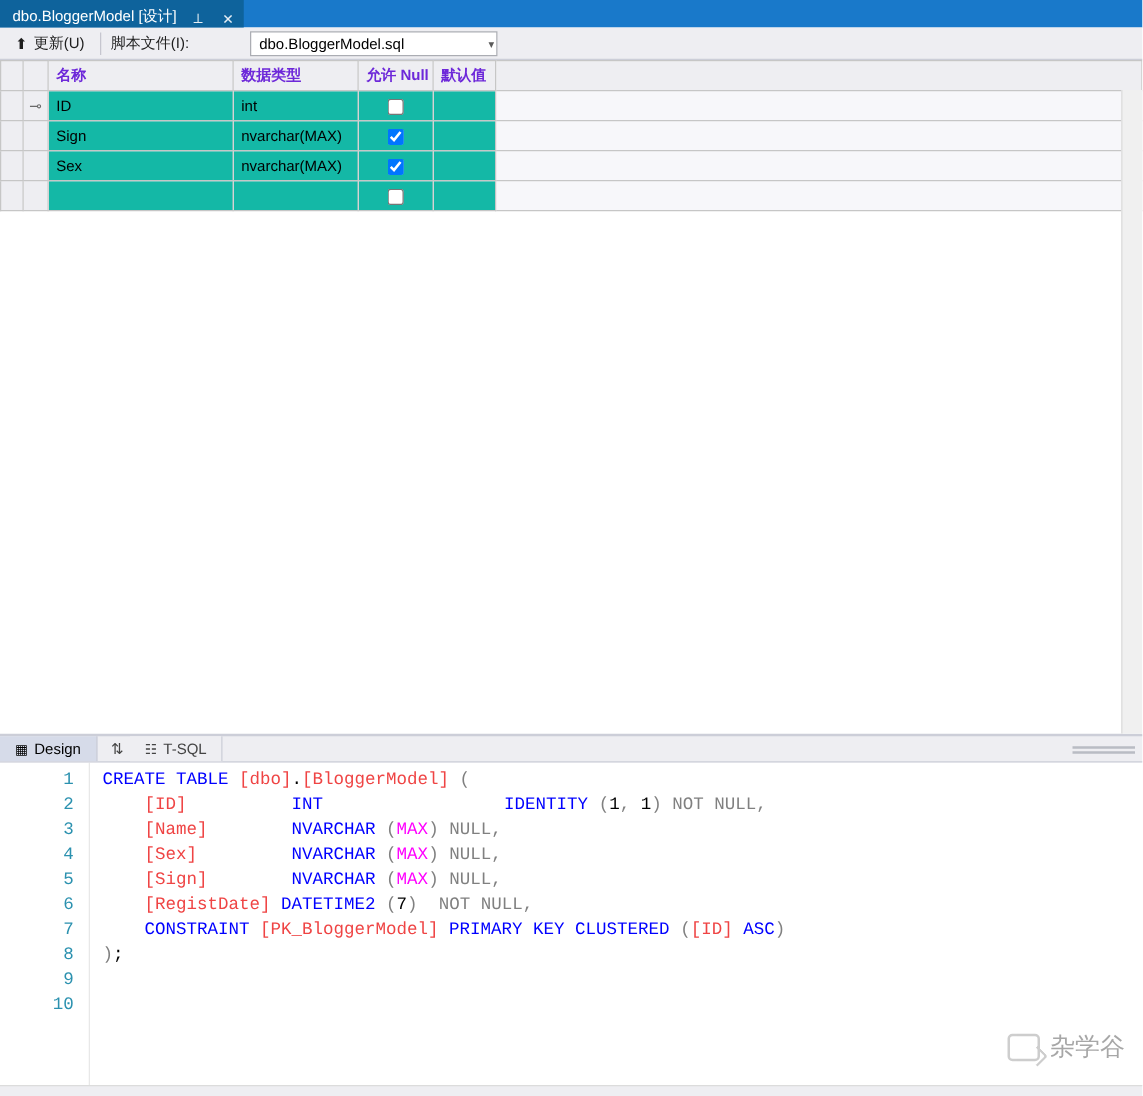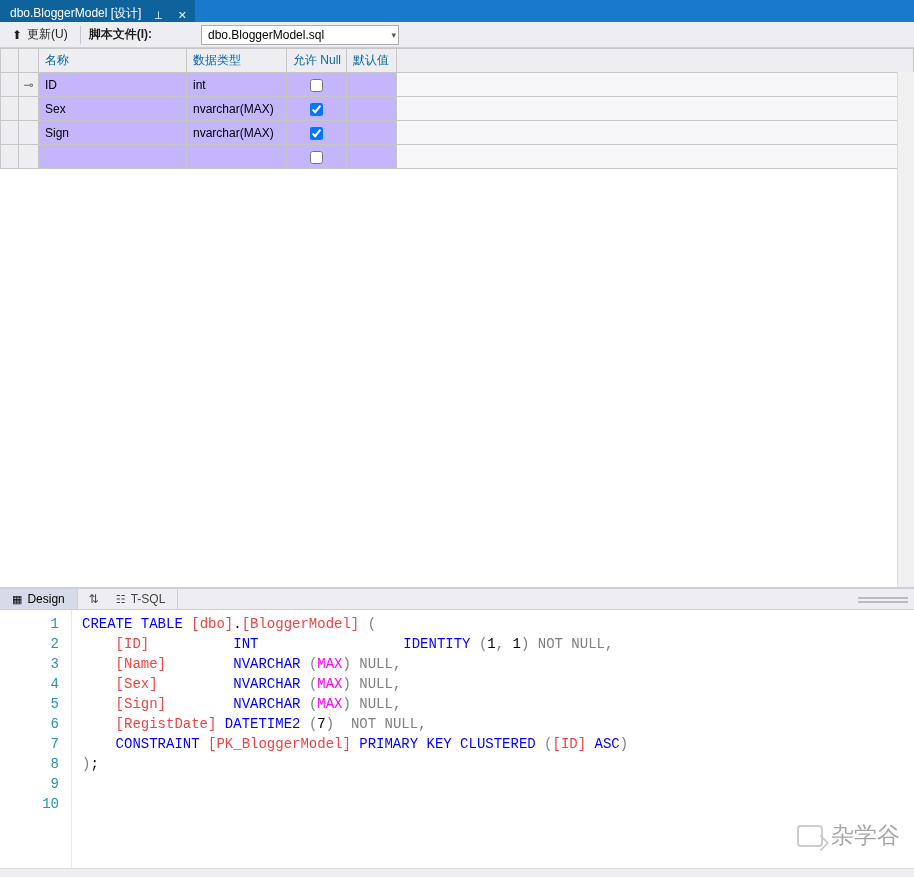--- a/index.html
+++ b/index.html
@@ -53,21 +53,21 @@
   }
   .toolbar-btn {
     display: flex; align-items: center; gap: 3px;
     padding: 2px 4px; cursor: pointer;
     color: #1e1e1e;
   }
   .toolbar-icon {
     width: 14px; height: 14px;
     display: inline-flex; align-items: center; justify-content: center;
   }
-  .script-label { color: #1e1e1e; font-weight: bold; }
+  .script-label { color: #1e1e1e; }
   .script-combo {
     height: 20px;
     border: 1px solid #abadb3;
     background: #fff;
     display: flex; align-items: center; justify-content: space-between;
     width: 198px;
     padding: 0 2px 0 6px;
     cursor: pointer;
     margin-left: 41px;
   }
@@ -87,28 +87,28 @@
     border-collapse: collapse;
     width: 100%;
     table-layout: fixed;
     font-size: 12px;
   }
   .grid th, .grid td {
     border: 1px solid #c6c6c6;
     height: 24px;
     padding: 0 6px;
     text-align: left;
-    background: #c4b5fd;
+    background: #14b8a6;
     overflow: hidden;
     white-space: nowrap;
   }
   .grid thead th {
     background: #eeeef2;
-    font-weight: normal;
-    color: #0369a1;
+    font-weight: bold;
+    color: #6d28d9;
   }
   .grid .row-selector {
     width: 18px; padding: 0;
     background: #eeeef2;
     text-align: center;
   }
   .grid .key-col {
     width: 20px; padding: 0;
     background: #eeeef2;
     text-align: center;
@@ -199,21 +199,21 @@
   .plain{ color: #000; }
 
   .watermark {
     position: absolute;
     right: 14px;
     bottom: 26px;
     display: flex;
     align-items: center;
     gap: 8px;
     color: #8a8a8a;
-    font-size: 23px;
+    font-size: 20px;
     opacity: 0.75;
     pointer-events: none;
   }
   .watermark .wicon {
     width: 26px; height: 22px;
     border: 2px solid #bdbdbd;
     border-radius: 4px;
     position: relative;
   }
   .watermark .wicon::after {
@@ -285,30 +285,30 @@
           <td class="key-col"><span class="pk-icon">⊸</span></td>
           <td class="col-name">ID</td>
           <td class="col-type">int</td>
           <td class="col-null"><input type="checkbox" class="null-chk" style=""></td>
           <td class="col-default"></td>
           <td class="col-filler"></td>
         </tr>
         <tr>
           <td class="row-selector"></td>
           <td class="key-col"></td>
-          <td class="col-name">Sex</td>
+          <td class="col-name">Sign</td>
           <td class="col-type">nvarchar(MAX)</td>
           <td class="col-null"><input type="checkbox" class="null-chk" checked="" style=""></td>
           <td class="col-default"></td>
           <td class="col-filler"></td>
         </tr>
         <tr>
           <td class="row-selector"></td>
           <td class="key-col"></td>
-          <td class="col-name">Sign</td>
+          <td class="col-name">Sex</td>
           <td class="col-type">nvarchar(MAX)</td>
           <td class="col-null"><input type="checkbox" class="null-chk" checked="" style=""></td>
           <td class="col-default"></td>
           <td class="col-filler"></td>
         </tr>
         <tr>
           <td class="row-selector"></td>
           <td class="key-col"></td>
           <td class="col-name"></td>
           <td class="col-type"></td>

